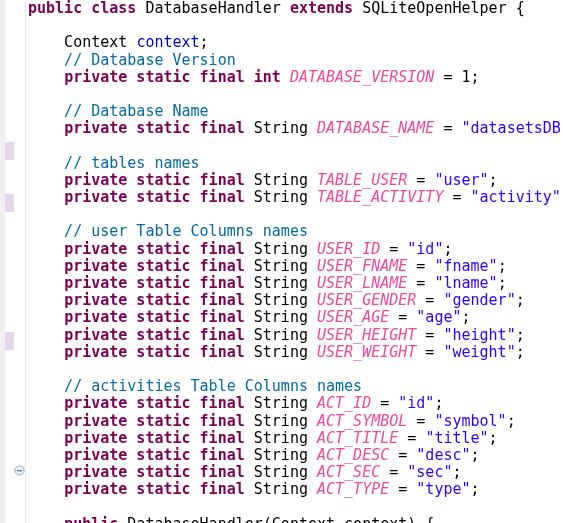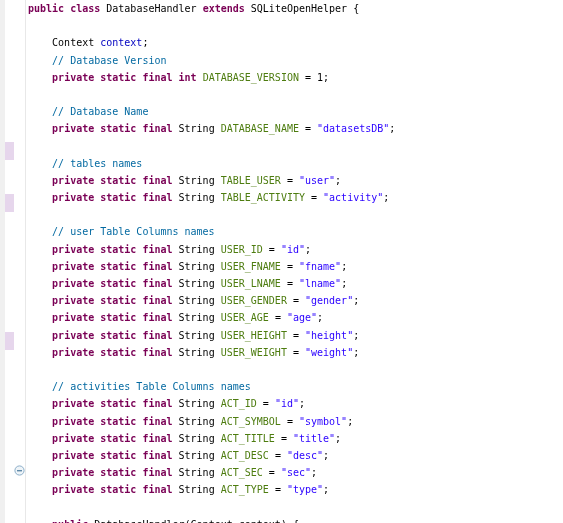--- a/index.html
+++ b/index.html
@@ -52,35 +52,35 @@
     height: 11px;
   }
 
   
   .code {
     position: absolute;
     left: 28px;
     top: 0;
     width: 535px;
     height: 523px;
-    font-size: 10px;
+    font-size: 15px;
     line-height: 17.2px;
     white-space: pre;
     color: #000000;
   }
   .ln {
     height: 17.2px;
     white-space: pre;
   }
 
   
   .kw   { color: #7a0055; font-weight: bold; }
   .cmt  { color: #0369a1; }
   .str  { color: #2a00ff; }
-  .cst  { color: #4d7c0f; }
+  .cst  { color: #ec4899; font-style: italic; }
   .fld  { color: #0000c0; }
   .pln  { color: #000000; }
   .num  { color: #000000; }
 </style>
 </head>
 <body>
 
 <div id="editor">
 
   <div class="gutter">

